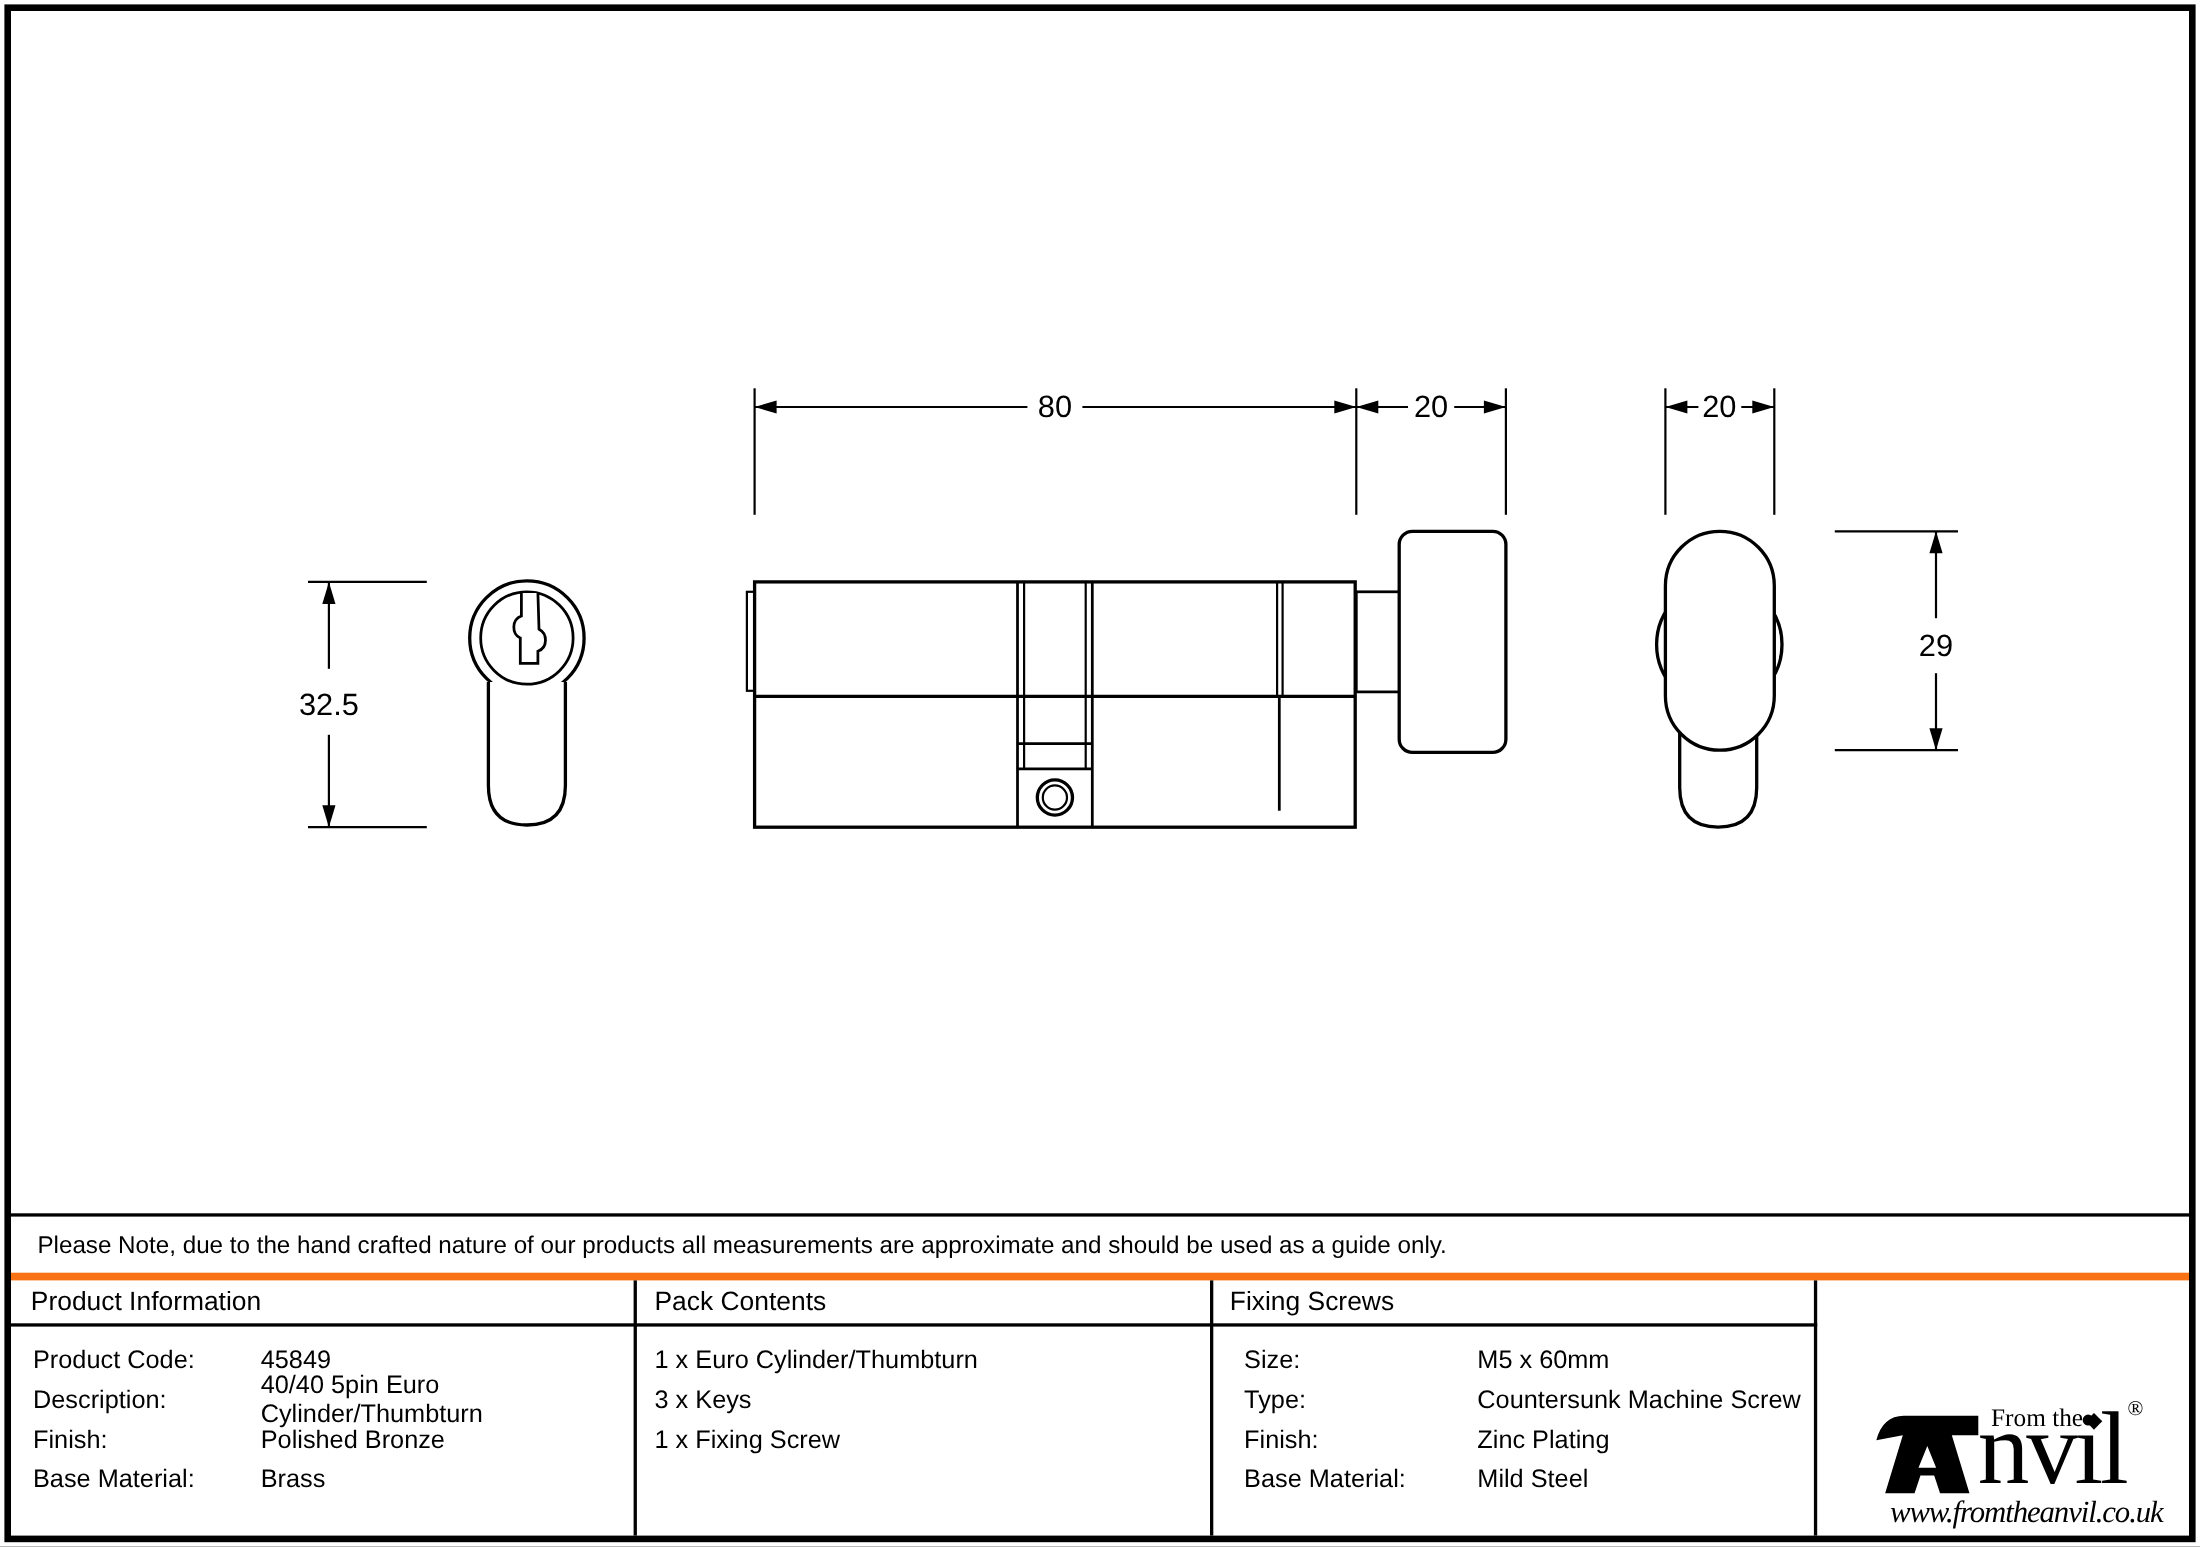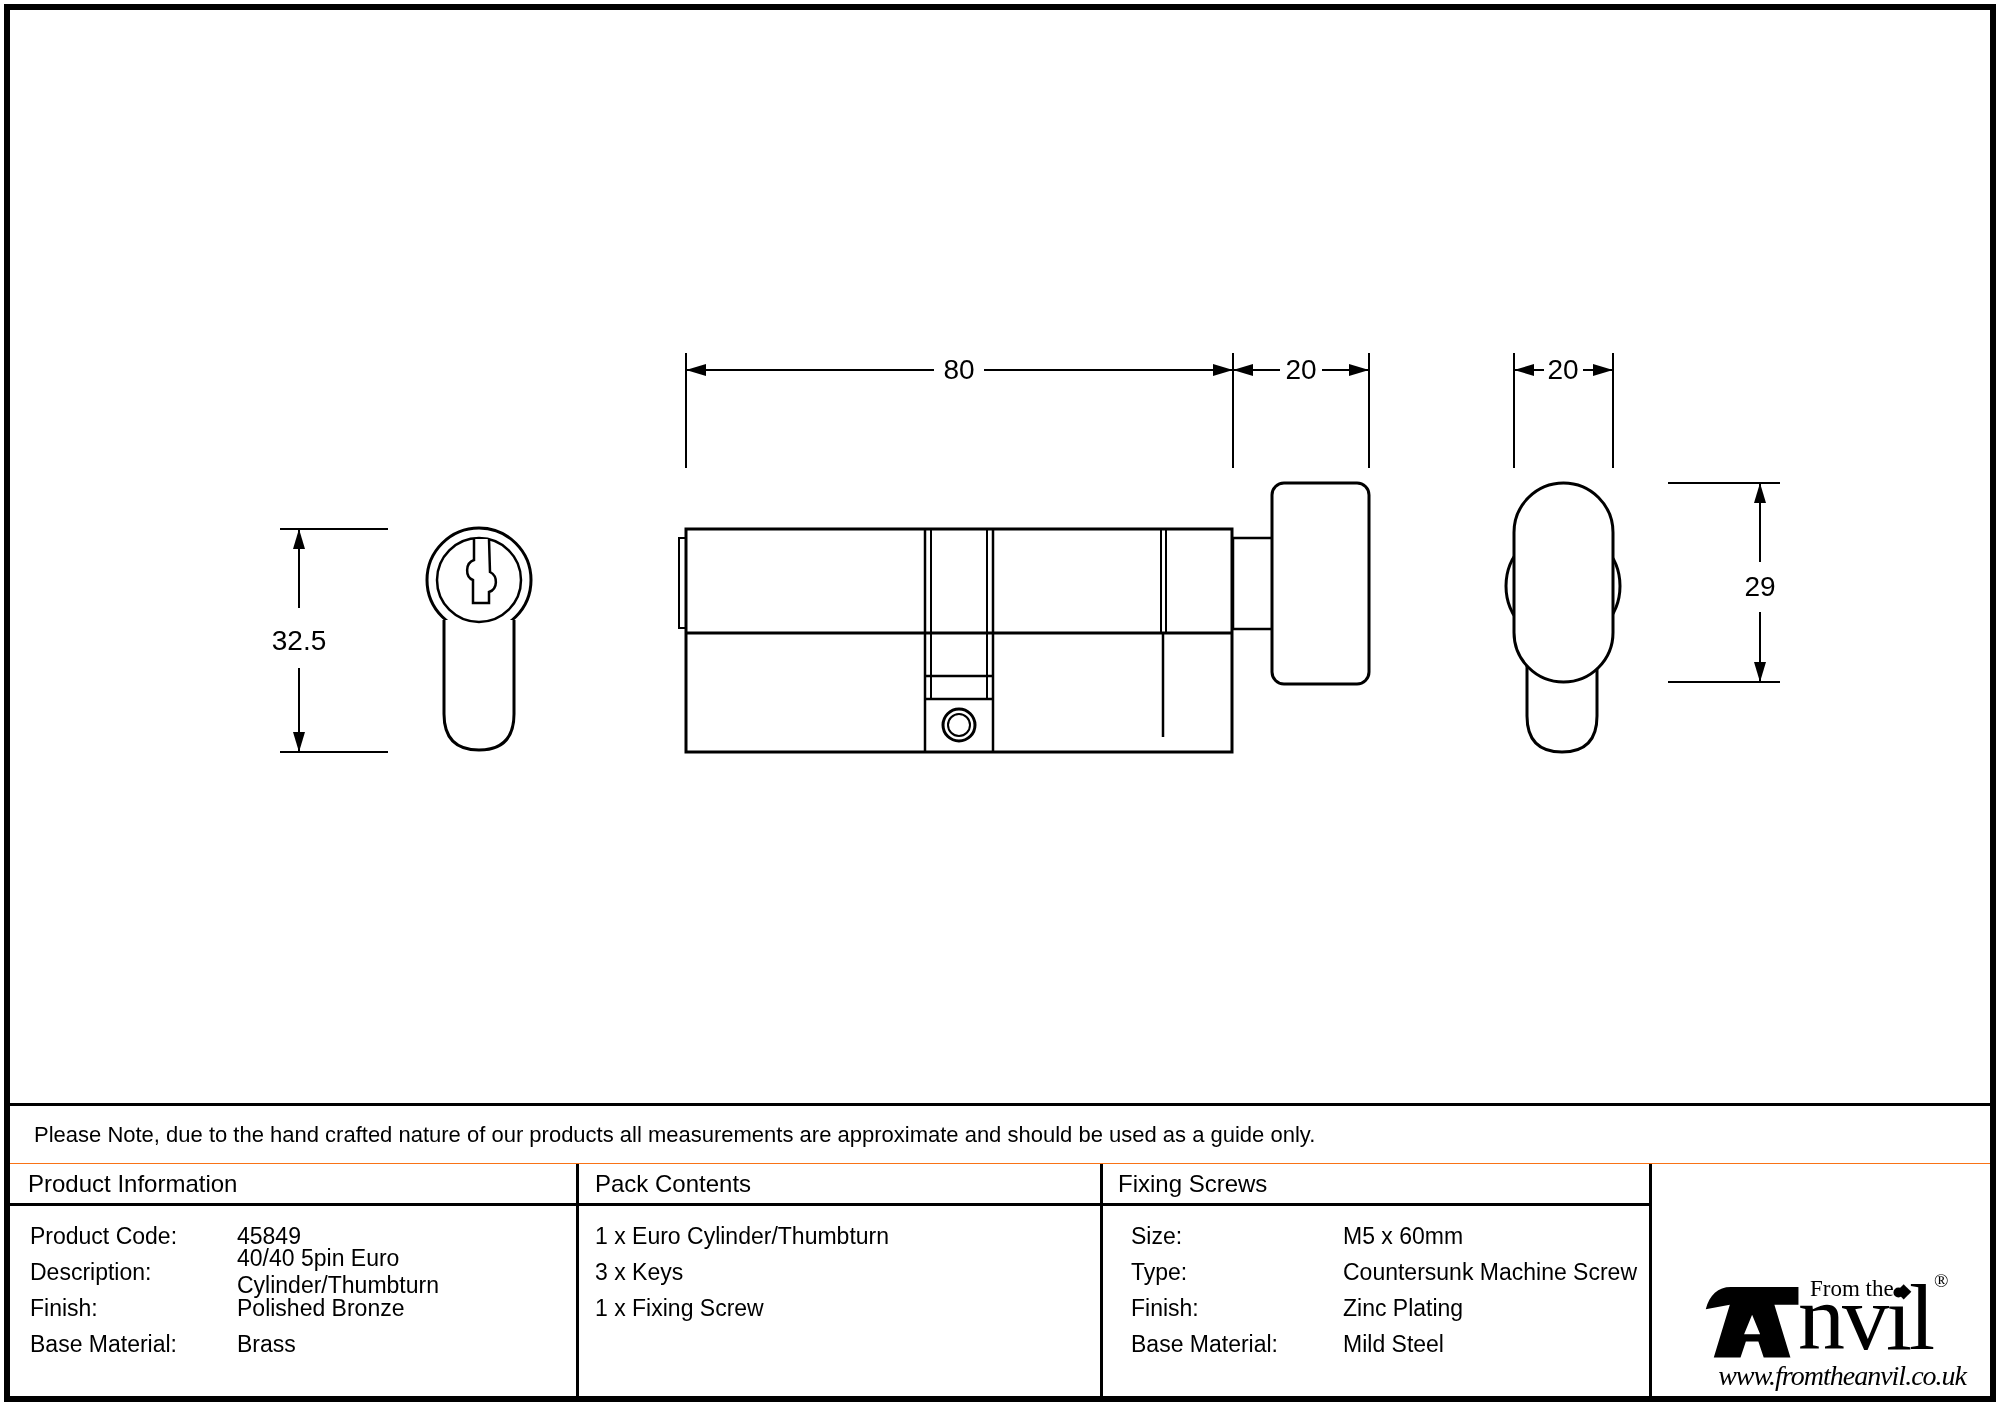--- a/index.html
+++ b/index.html
@@ -5,21 +5,21 @@
   html,body{margin:0;padding:0;background:#888;}
   .page{
     position:relative;width:2000px;height:1406px;background:#ffffff;
     font-family:"Liberation Sans",sans-serif;color:#000;overflow:hidden;
   }
   .frame{position:absolute;left:4px;top:4px;right:4px;bottom:4px;border:6px solid #000;}
   svg text{font-family:"Liberation Sans",sans-serif;}
 
   .note-row{
     position:absolute;left:10px;right:10px;top:1103px;height:61px;
-    border-top:3px solid #000;border-bottom:1px solid #f97316;box-sizing:border-box;
+    border-top:3px solid #000;border-bottom:7px solid #f97316;box-sizing:border-box;
     display:flex;align-items:center;padding-left:24px;font-size:22px;letter-spacing:0px;
   }
   .vline{position:absolute;top:1164px;height:232px;width:3px;background:#000;}
   .header-underline{position:absolute;left:10px;top:1203px;width:1642px;height:3px;background:#000;}
   .th{
     position:absolute;top:1164px;height:39px;display:flex;align-items:center;
     font-size:24px;box-sizing:border-box;
   }
   .cell{position:absolute;top:1218px;font-size:23px;}
   .row{display:flex;height:36px;align-items:center;gap:41px;}

